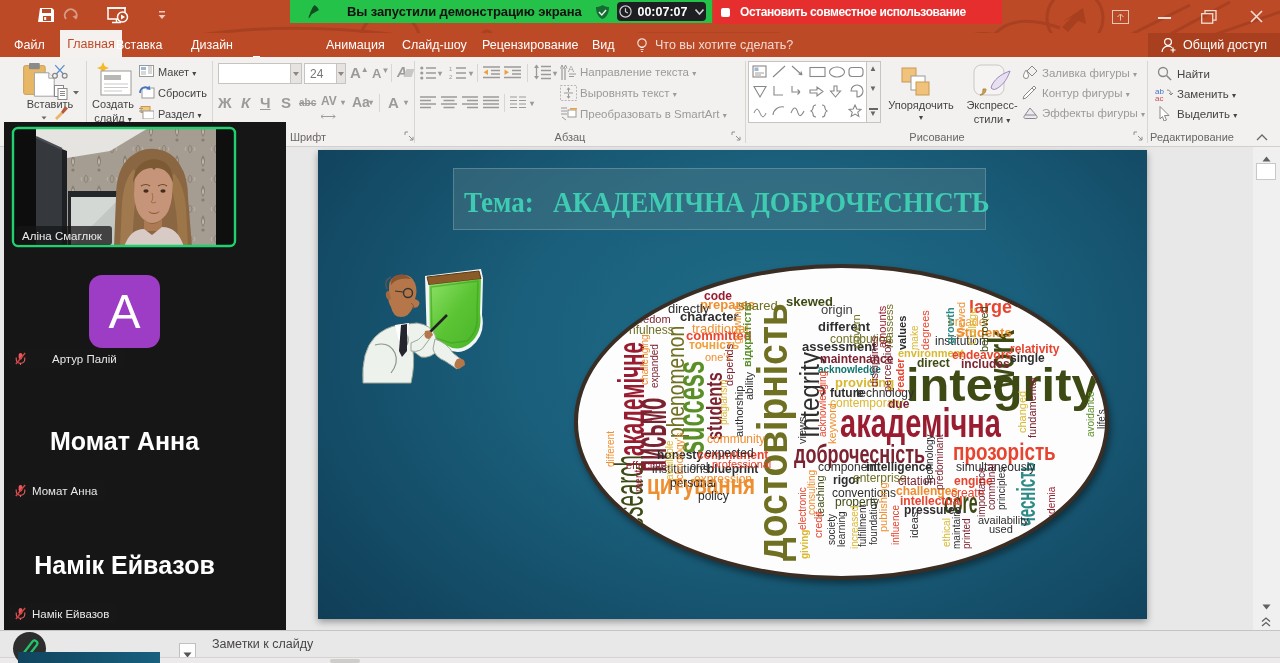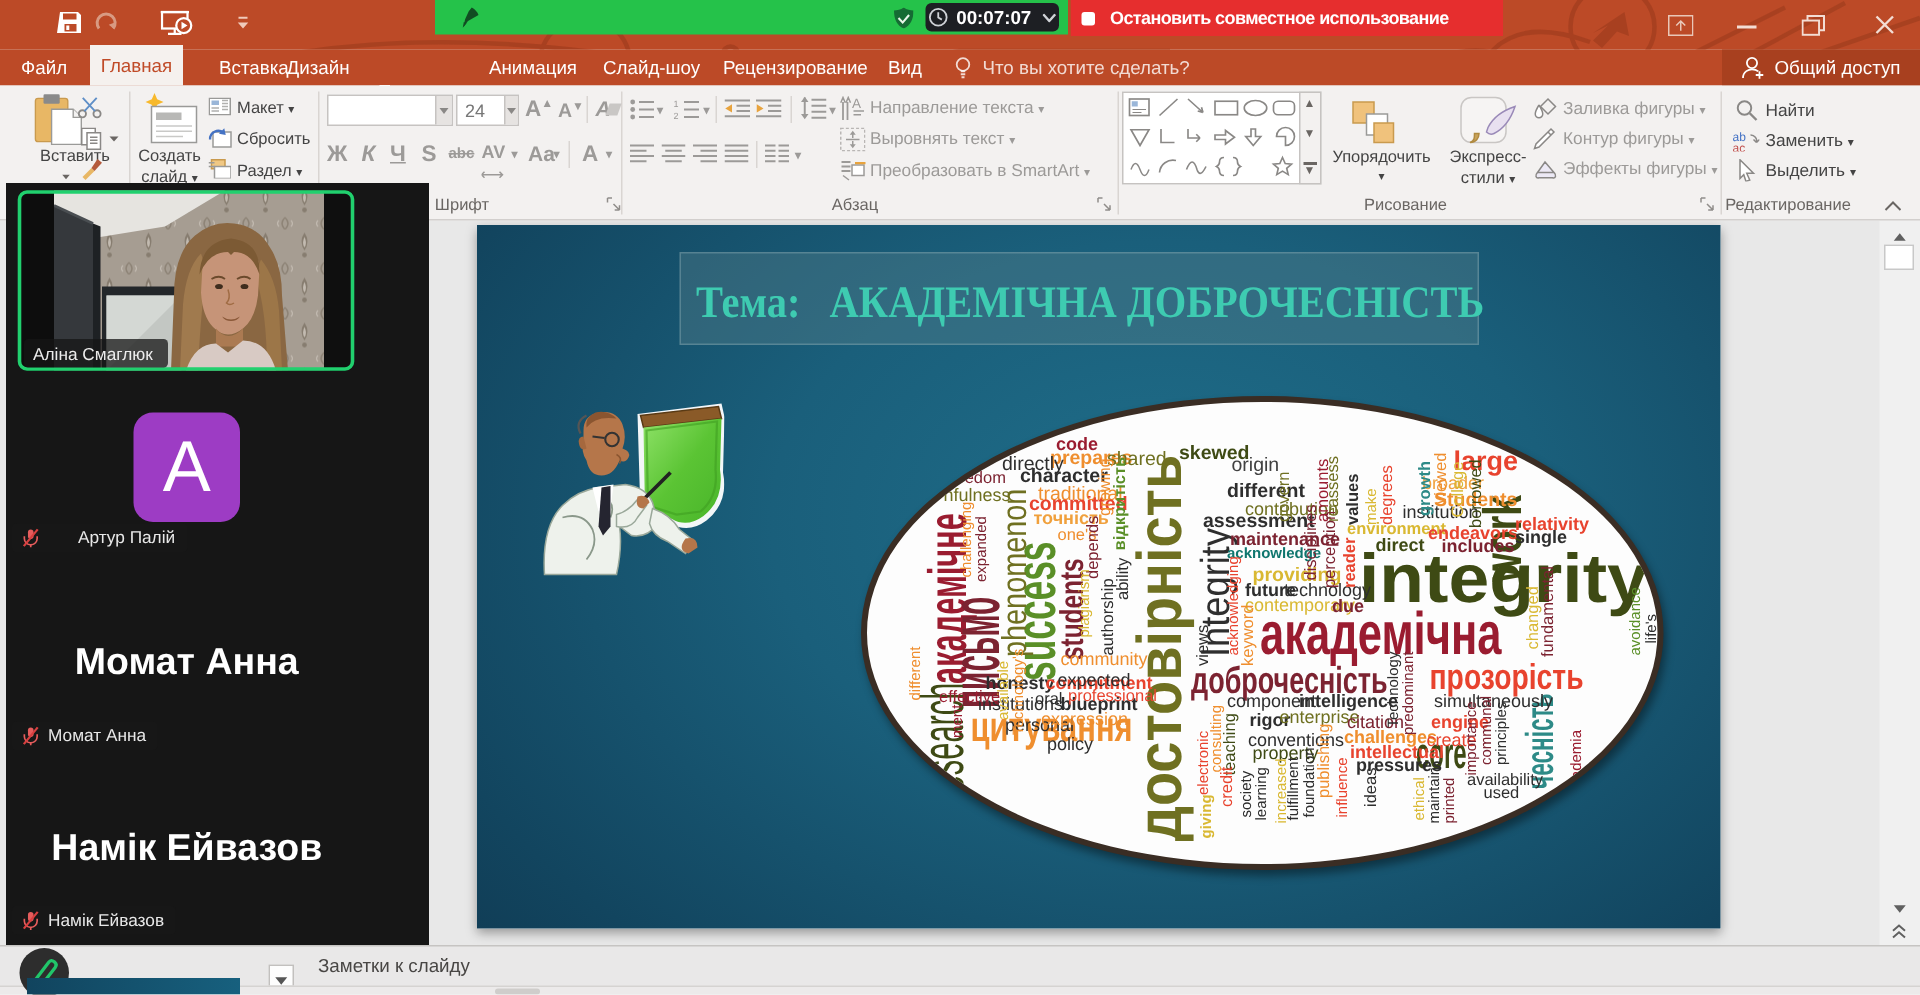--- a/index.html
+++ b/index.html
@@ -292,20 +292,21 @@
         <path d="M14 8.5 l4 2.5 -4 2.5 z" fill="#fff"></path>
       </svg>
     <svg class="qicon" style="left:157px;top:11px;" width="10" height="9" viewBox="0 0 10 9">
         <path fill="#f0cabb" d="M2 0 h6 v1.5 h-6 z M1.5 4 l3.5 4 3.5 -4 z"></path>
       </svg>
     <div id="sharebar">
       <svg style="margin-left:16px;" width="14" height="15" viewBox="0 0 14 15">
           <path fill="#114d22" d="M8.5 1 Q12 3 13 6 L6 10 L3 14 L4 9 L6.5 3.5 Z"></path>
           <path fill="#114d22" d="M2.5 14.5 l2.5 -3 -1.8 -0.8 Z"></path>
         </svg>
+      <span class="txt" style="margin-left:27px;">Вы запустили демонстрацию экрана</span>
     </div>
     <svg style="position:absolute;left:596px;top:5px;" width="13" height="14" viewBox="0 0 13 14">
         <path fill="#156b33" d="M6.5 0 C8.5 1.5 11 2 13 2 C13 8 11 12 6.5 14 C2 12 0 8 0 2 C2 2 4.5 1.5 6.5 0 Z"></path>
         <path fill="#e8f5e9" d="M3.5 6.5 L5.8 9 L9.5 4.5 L10.6 5.5 L5.8 11 L2.5 7.5 Z"></path>
       </svg>
     <div id="timer">
       <svg width="13" height="13" viewBox="0 0 13 13" style="margin-right:5px;">
           <circle cx="6.5" cy="6.5" r="5.6" fill="none" stroke="#cfd2d6" stroke-width="1.2"></circle>
           <path d="M6.5 3.2 v3.5 l2.4 1.4" stroke="#cfd2d6" stroke-width="1.2" fill="none"></path>
         </svg>
@@ -331,21 +332,21 @@
           <path d="M4 3.5 v-2.8 h11 v9.5 h-3"></path>
         </g>
       </svg>
     <svg style="position:absolute;left:1250px;top:10px;" width="13" height="13" viewBox="0 0 13 13">
         <path d="M1 1 L12 12 M12 1 L1 12" stroke="#f3ddd4" stroke-width="1.6"></path>
       </svg>
   </div>
   <div id="tabrow">
     <span class="tab" style="left:14px;">Файл</span>
     <div id="tab-glavnaya">Главная</div>
-    <span class="tab" style="left:146px;">Вставка</span>
+    <span class="tab" style="left:116px;">Вставка</span>
     <span class="tab" style="left:191px;">Дизайн</span>
     <span class="tab" style="left:252px;margin-top:16px;">Переходы</span>
     <span class="tab" style="left:326px;">Анимация</span>
     <span class="tab" style="left:402px;">Слайд-шоу</span>
     <span class="tab" style="left:482px;">Рецензирование</span>
     <span class="tab" style="left:592px;">Вид</span>
     <svg style="position:absolute;left:636px;top:5px;" width="12" height="15" viewBox="0 0 12 15">
         <g fill="none" stroke="rgba(255,255,255,0.8)" stroke-width="1.2">
           <circle cx="6" cy="5" r="4.2"></circle>
           <path d="M4.5 9.5 h3 M4.5 11.5 h3 M5 13.5 h2"></path>

